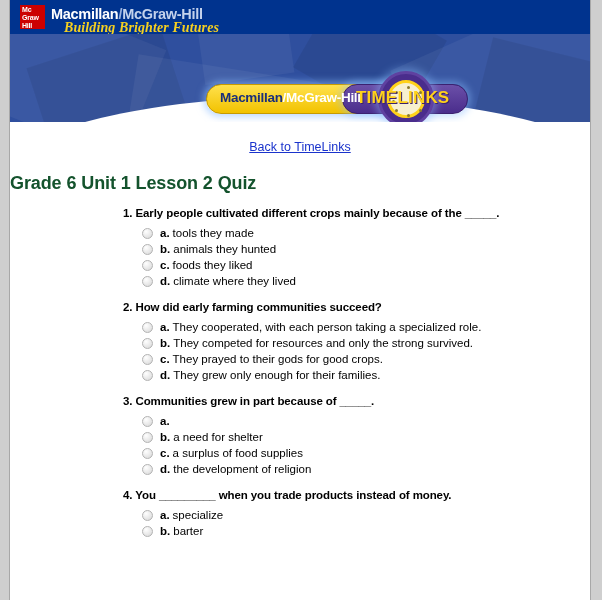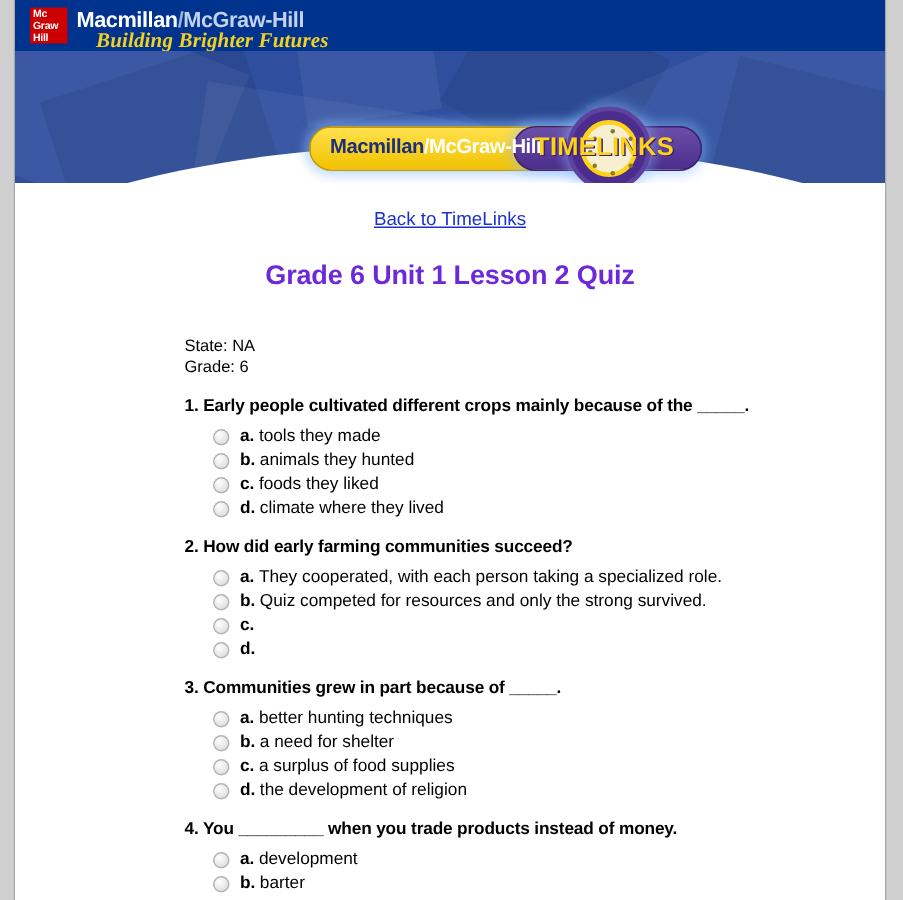--- a/index.html
+++ b/index.html
@@ -205,24 +205,23 @@
   }
   #backlink {
     color: #1a33cc;
     font-size: 12.5px;
     text-decoration: underline;
     cursor: pointer;
     margin-top: 16px;
   }
 
   #quiz-title {
-    text-align: center;
     font-size: 18px;
     font-weight: bold;
-    color: #6d28d9;
+    color: #14532d;
     margin-top: 18px;
     letter-spacing: -0.1px;
   }
 
   #meta {
     margin: 31px 0 0 113px;
     font-size: 11px;
     line-height: 13.5px;
     color: #000;
   }
@@ -310,24 +309,20 @@
     </div>
 
     <div id="content">
 
       <div id="backlink-wrap">
         <a id="backlink" href="#">Back to TimeLinks</a>
       </div>
 
       <div id="quiz-title">Grade 6 Unit 1 Lesson 2 Quiz</div>
 
-      <div id="meta">
-        <div>State: NA</div>
-        <div>Grade: 6</div>
-      </div>
 
       <div id="questions">
           <div class="q-block">
             <div class="q-stem">1. Early people cultivated different crops mainly because of the _____.</div>
             <div class="opt-list">
               <label class="opt">
                 <span class="radio"></span>
                 <span class="opt-letter">a.</span>
                 <span class="opt-text">tools they made</span>
               </label>
@@ -352,39 +347,40 @@
             <div class="q-stem">2. How did early farming communities succeed?</div>
             <div class="opt-list">
               <label class="opt">
                 <span class="radio"></span>
                 <span class="opt-letter">a.</span>
                 <span class="opt-text">They cooperated, with each person taking a specialized role.</span>
               </label>
               <label class="opt">
                 <span class="radio"></span>
                 <span class="opt-letter">b.</span>
-                <span class="opt-text">Quiz competed for resources and only the strong survived.</span>
+                <span class="opt-text">They competed for resources and only the strong survived.</span>
               </label>
               <label class="opt">
                 <span class="radio"></span>
                 <span class="opt-letter">c.</span>
+                <span class="opt-text">They prayed to their gods for good crops.</span>
               </label>
               <label class="opt">
                 <span class="radio"></span>
                 <span class="opt-letter">d.</span>
+                <span class="opt-text">They grew only enough for their families.</span>
               </label>
             </div>
           </div>
           <div class="q-block">
             <div class="q-stem">3. Communities grew in part because of _____.</div>
             <div class="opt-list">
               <label class="opt">
                 <span class="radio"></span>
                 <span class="opt-letter">a.</span>
-                <span class="opt-text">better hunting techniques</span>
               </label>
               <label class="opt">
                 <span class="radio"></span>
                 <span class="opt-letter">b.</span>
                 <span class="opt-text">a need for shelter</span>
               </label>
               <label class="opt">
                 <span class="radio"></span>
                 <span class="opt-letter">c.</span>
                 <span class="opt-text">a surplus of food supplies</span>
@@ -395,21 +391,21 @@
                 <span class="opt-text">the development of religion</span>
               </label>
             </div>
           </div>
           <div class="q-block">
             <div class="q-stem">4. You _________ when you trade products instead of money.</div>
             <div class="opt-list">
               <label class="opt">
                 <span class="radio"></span>
                 <span class="opt-letter">a.</span>
-                <span class="opt-text">development</span>
+                <span class="opt-text">specialize</span>
               </label>
               <label class="opt">
                 <span class="radio"></span>
                 <span class="opt-letter">b.</span>
                 <span class="opt-text">barter</span>
               </label>
             </div>
           </div>
         </div>
     </div>

